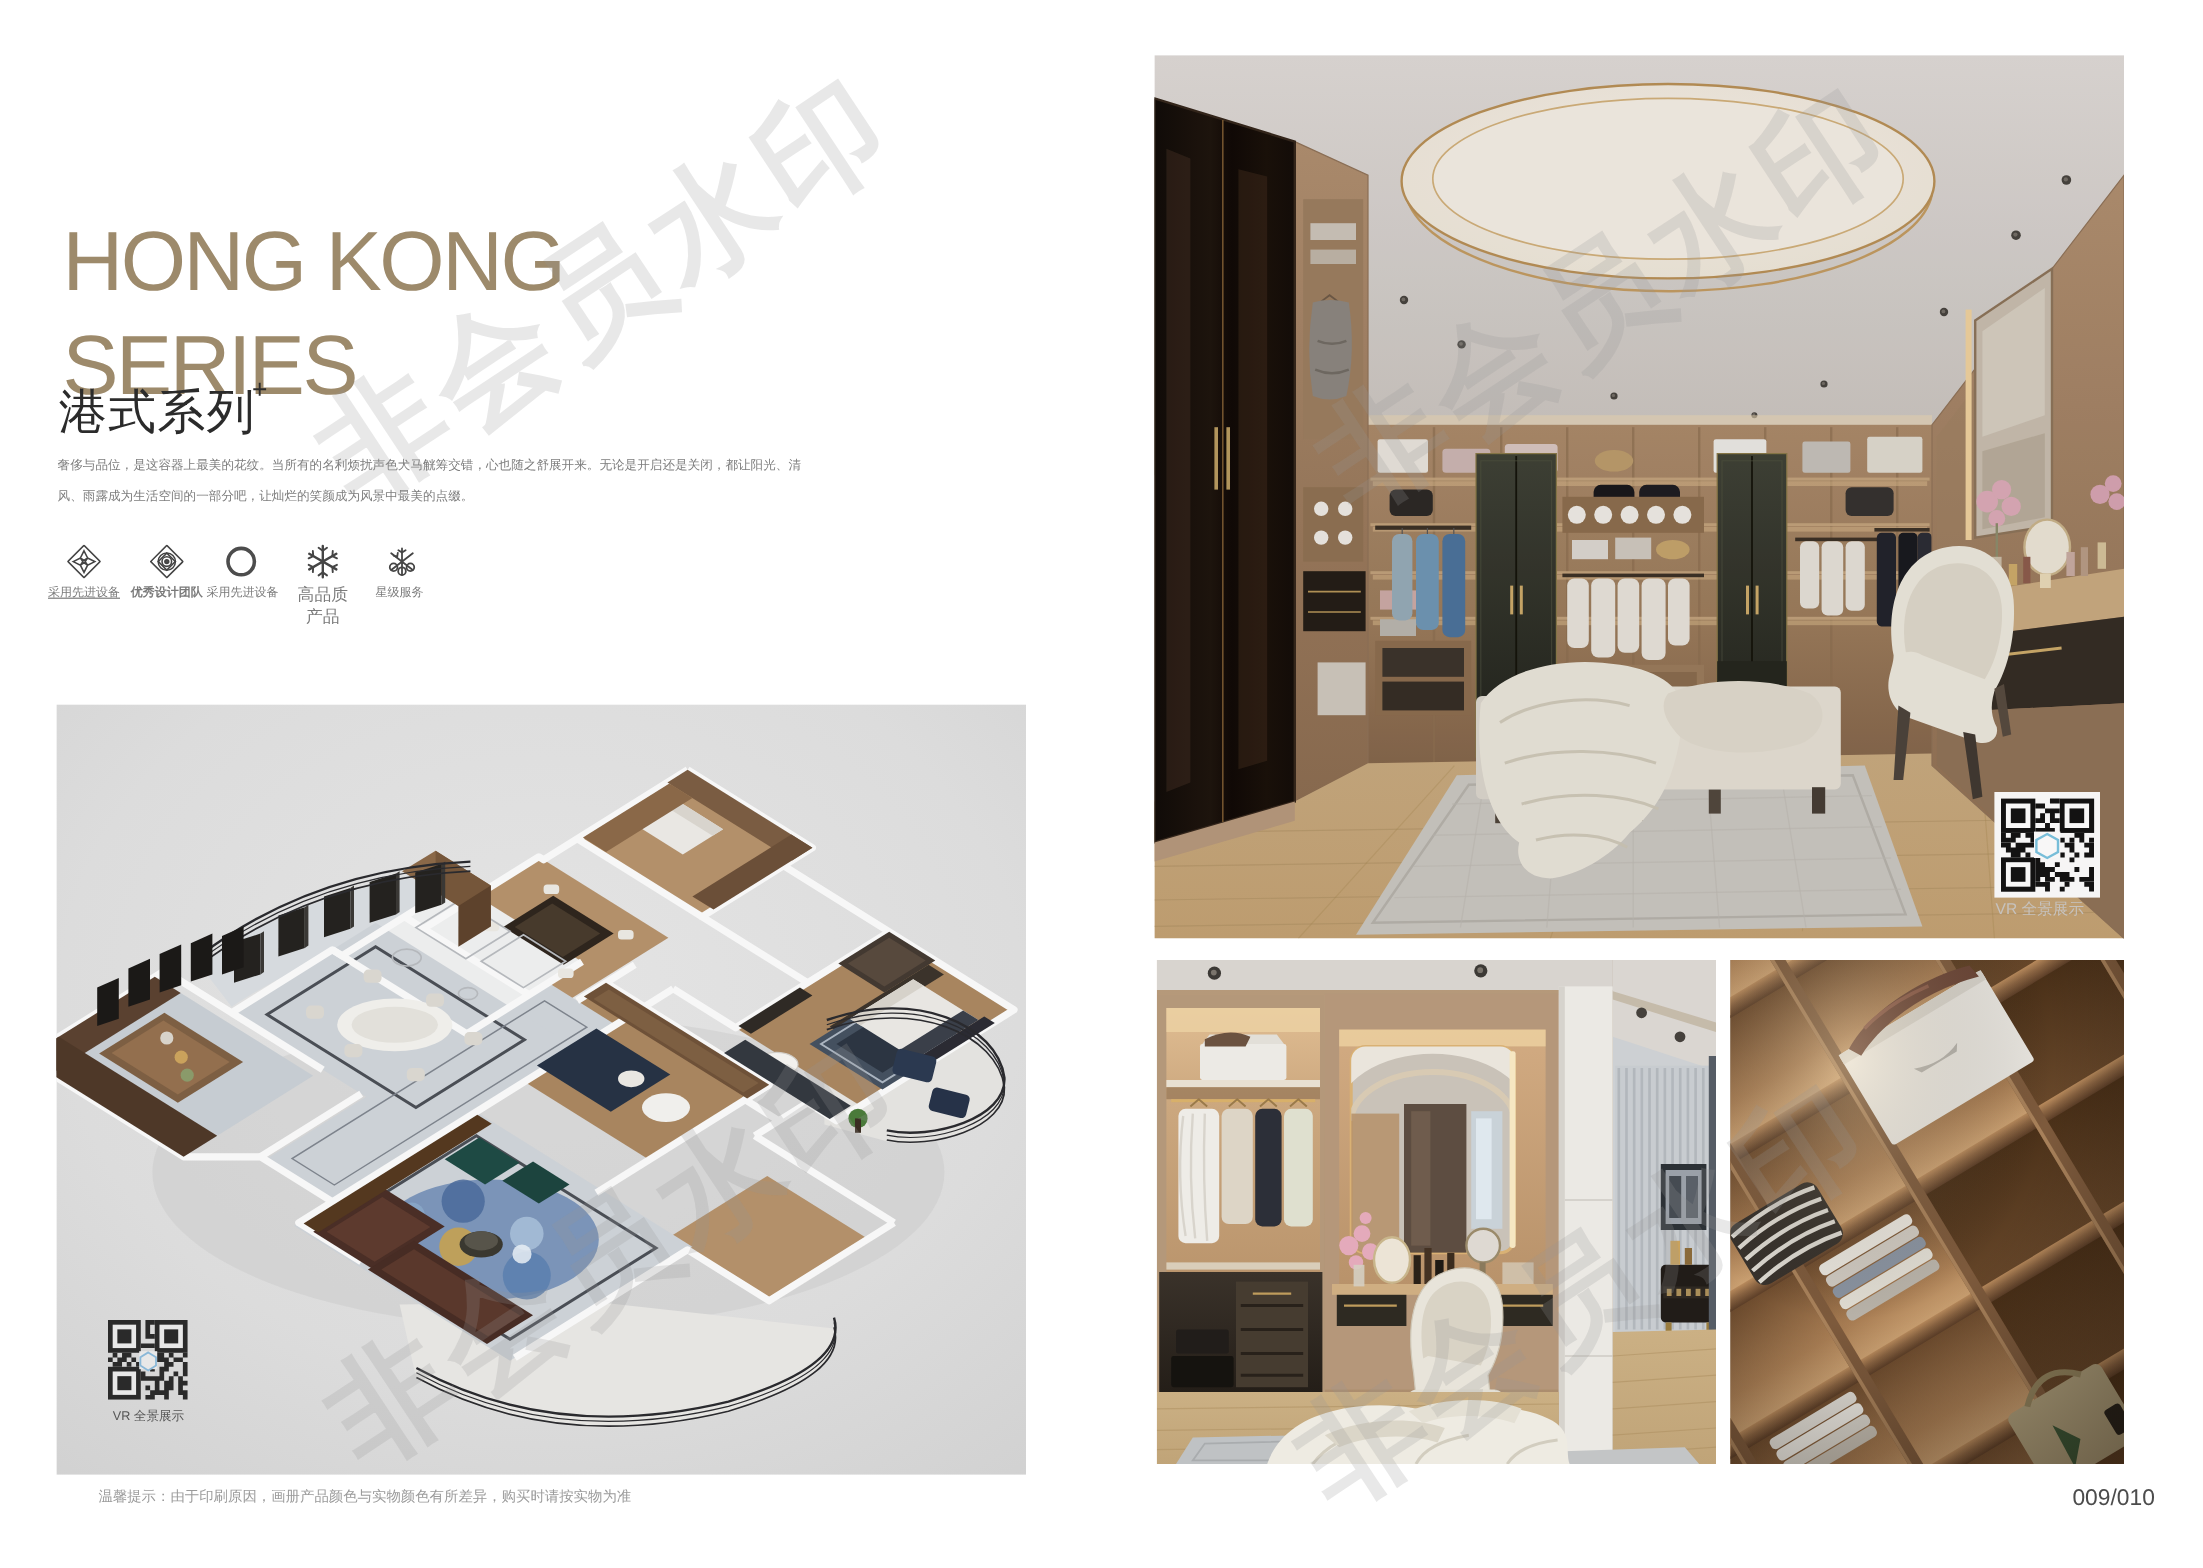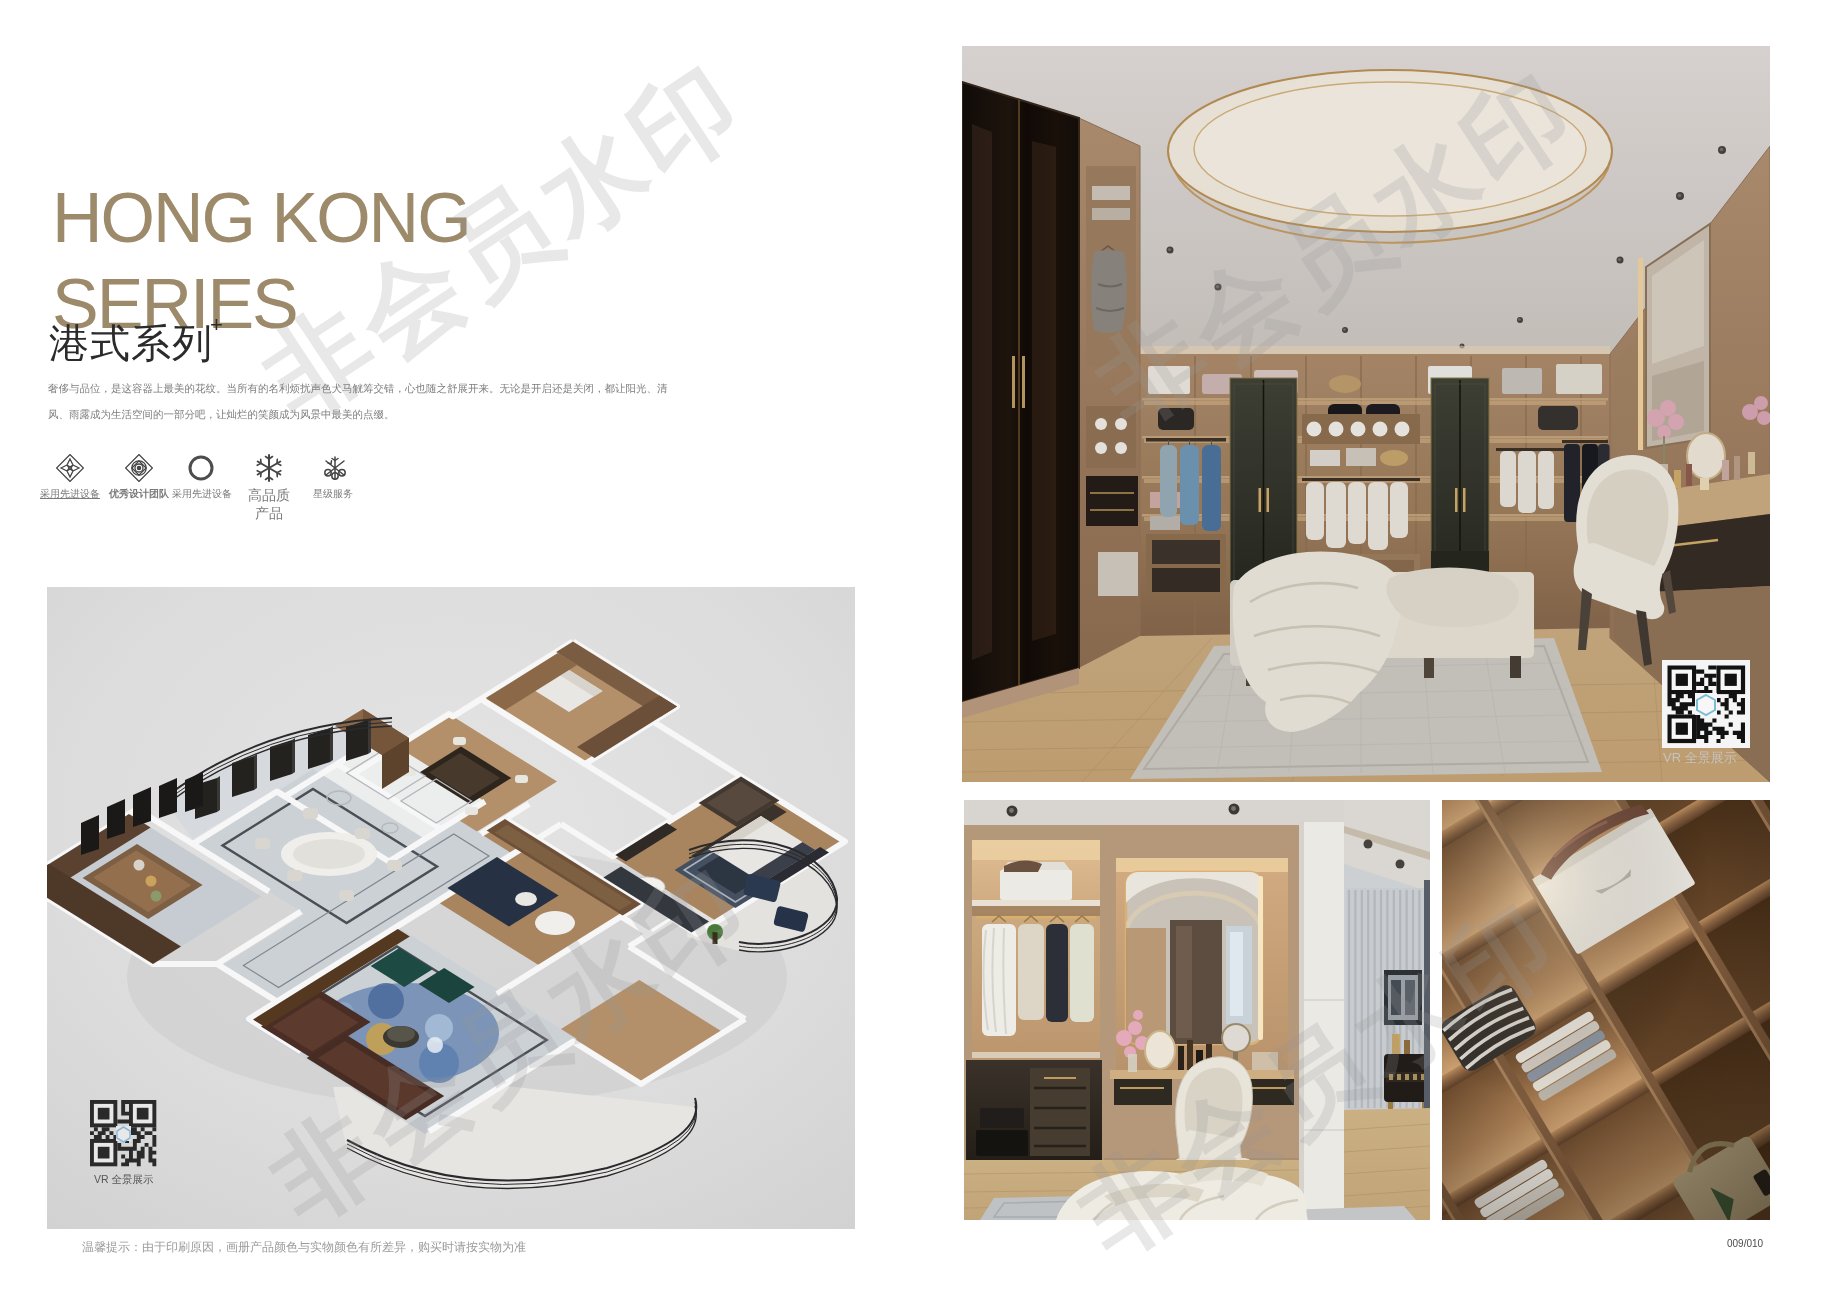--- a/index.html
+++ b/index.html
@@ -716,18 +716,18 @@
         <radialGradient id="p3vig" cx="0.3" cy="0.2" r="1.15">
 <stop offset="0" stop-color="#ffedc9" stop-opacity="0.3"></stop>
           <stop offset="0.45" stop-color="#000000" stop-opacity="0"></stop>
           <stop offset="1" stop-color="#190d04" stop-opacity="0.5"></stop>
         </radialGradient>
       </defs>
       <rect x="0" y="0" width="328" height="420" fill="url(#p3vig)"></rect>
     </svg></div>
 
 <div class="abs" style="left:46px;top:1239px;font-size:12px;color:#9b9b9b;margin-left:36px;">温馨提示：由于印刷原因，画册产品颜色与实物颜色有所差异，购买时请按实物为准</div>
-<div class="abs" style="left:1727px;top:1238px;font-size:10px;color:#4c4c4c;">009/010</div>
+<div class="abs" style="left:1727px;top:1238px;font-size:19px;color:#4c4c4c;">009/010</div>
 
 <div class="wm" style="left:505px;top:242px;">非会员水印</div>
 <div class="wm" style="left:1338px;top:250px;">非会员水印</div>
 <div class="wm" style="left:512px;top:1046px;">非会员水印</div>
 <div class="wm" style="left:1320px;top:1080px;">非会员水印</div>
 
 </body></html>

